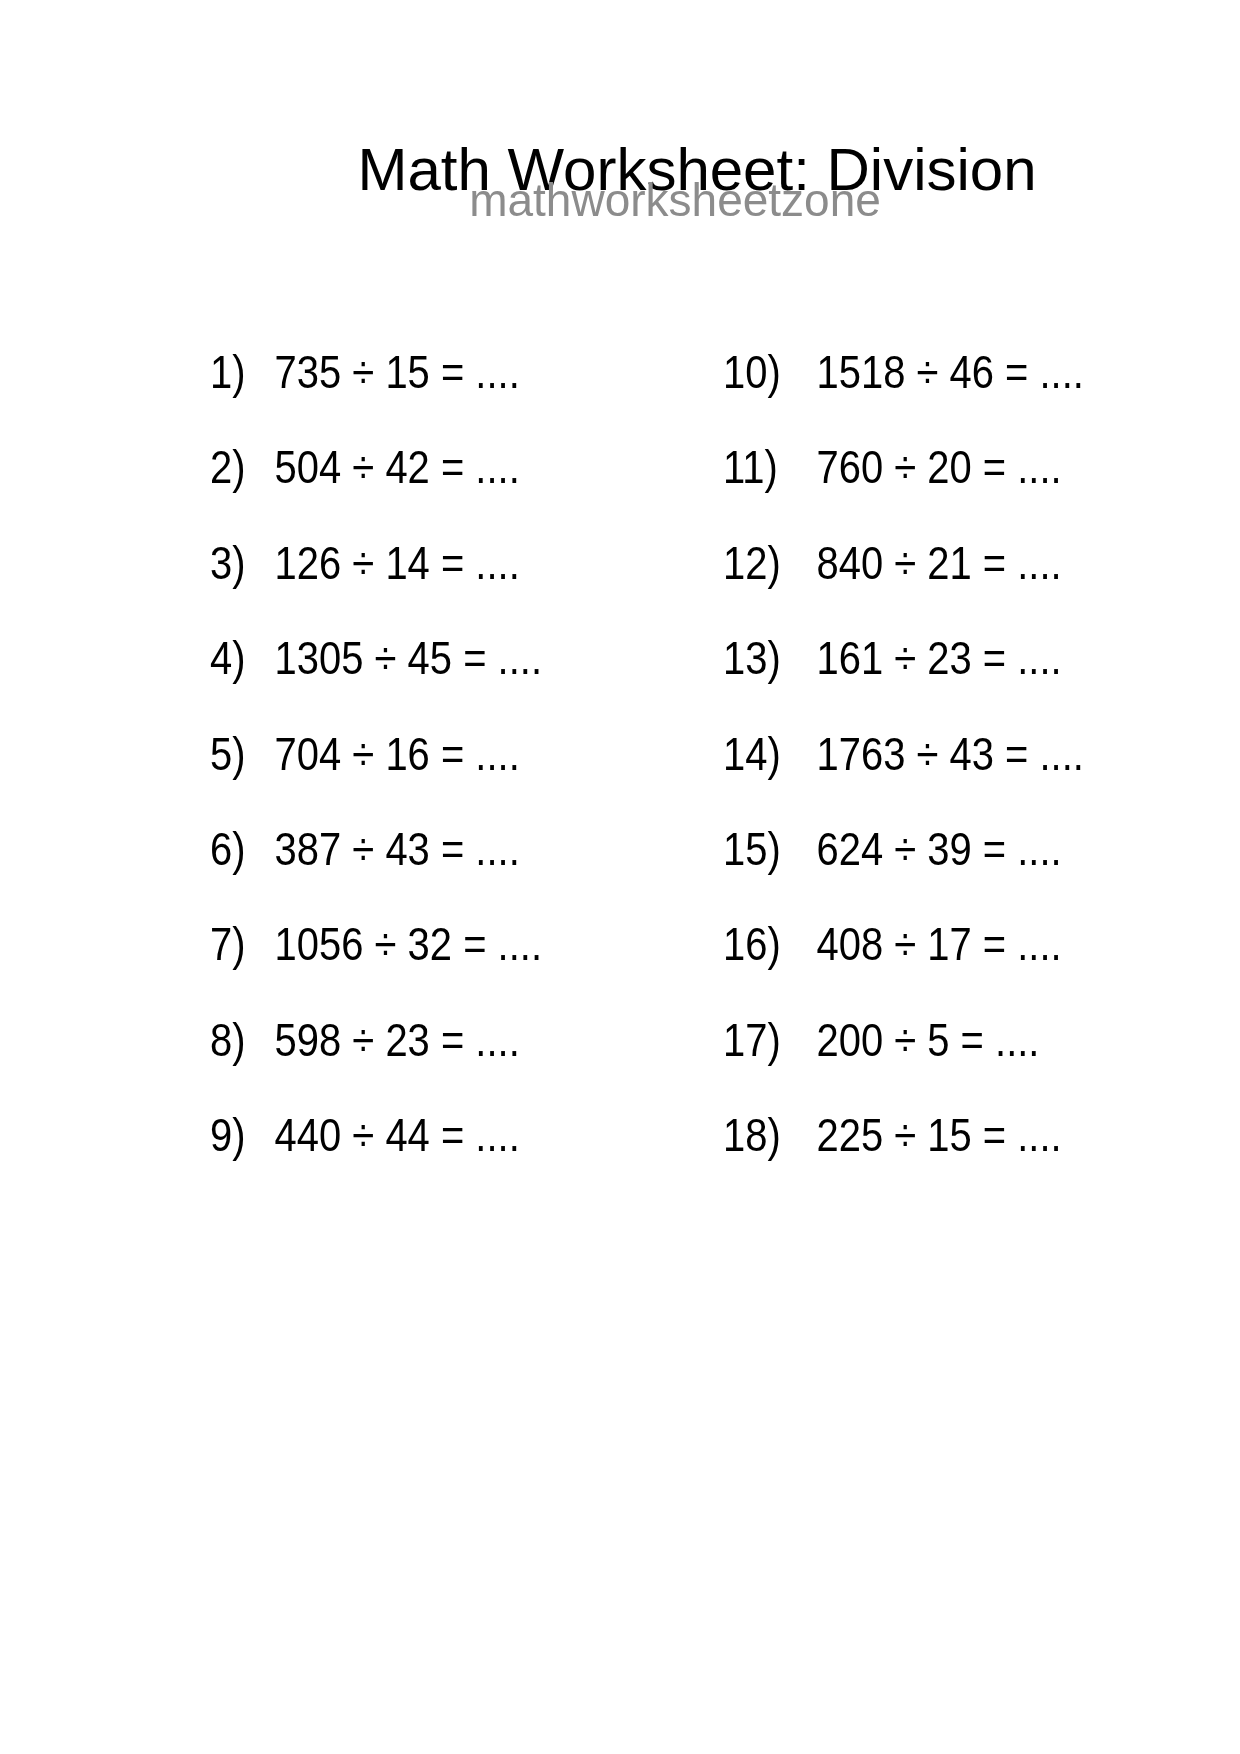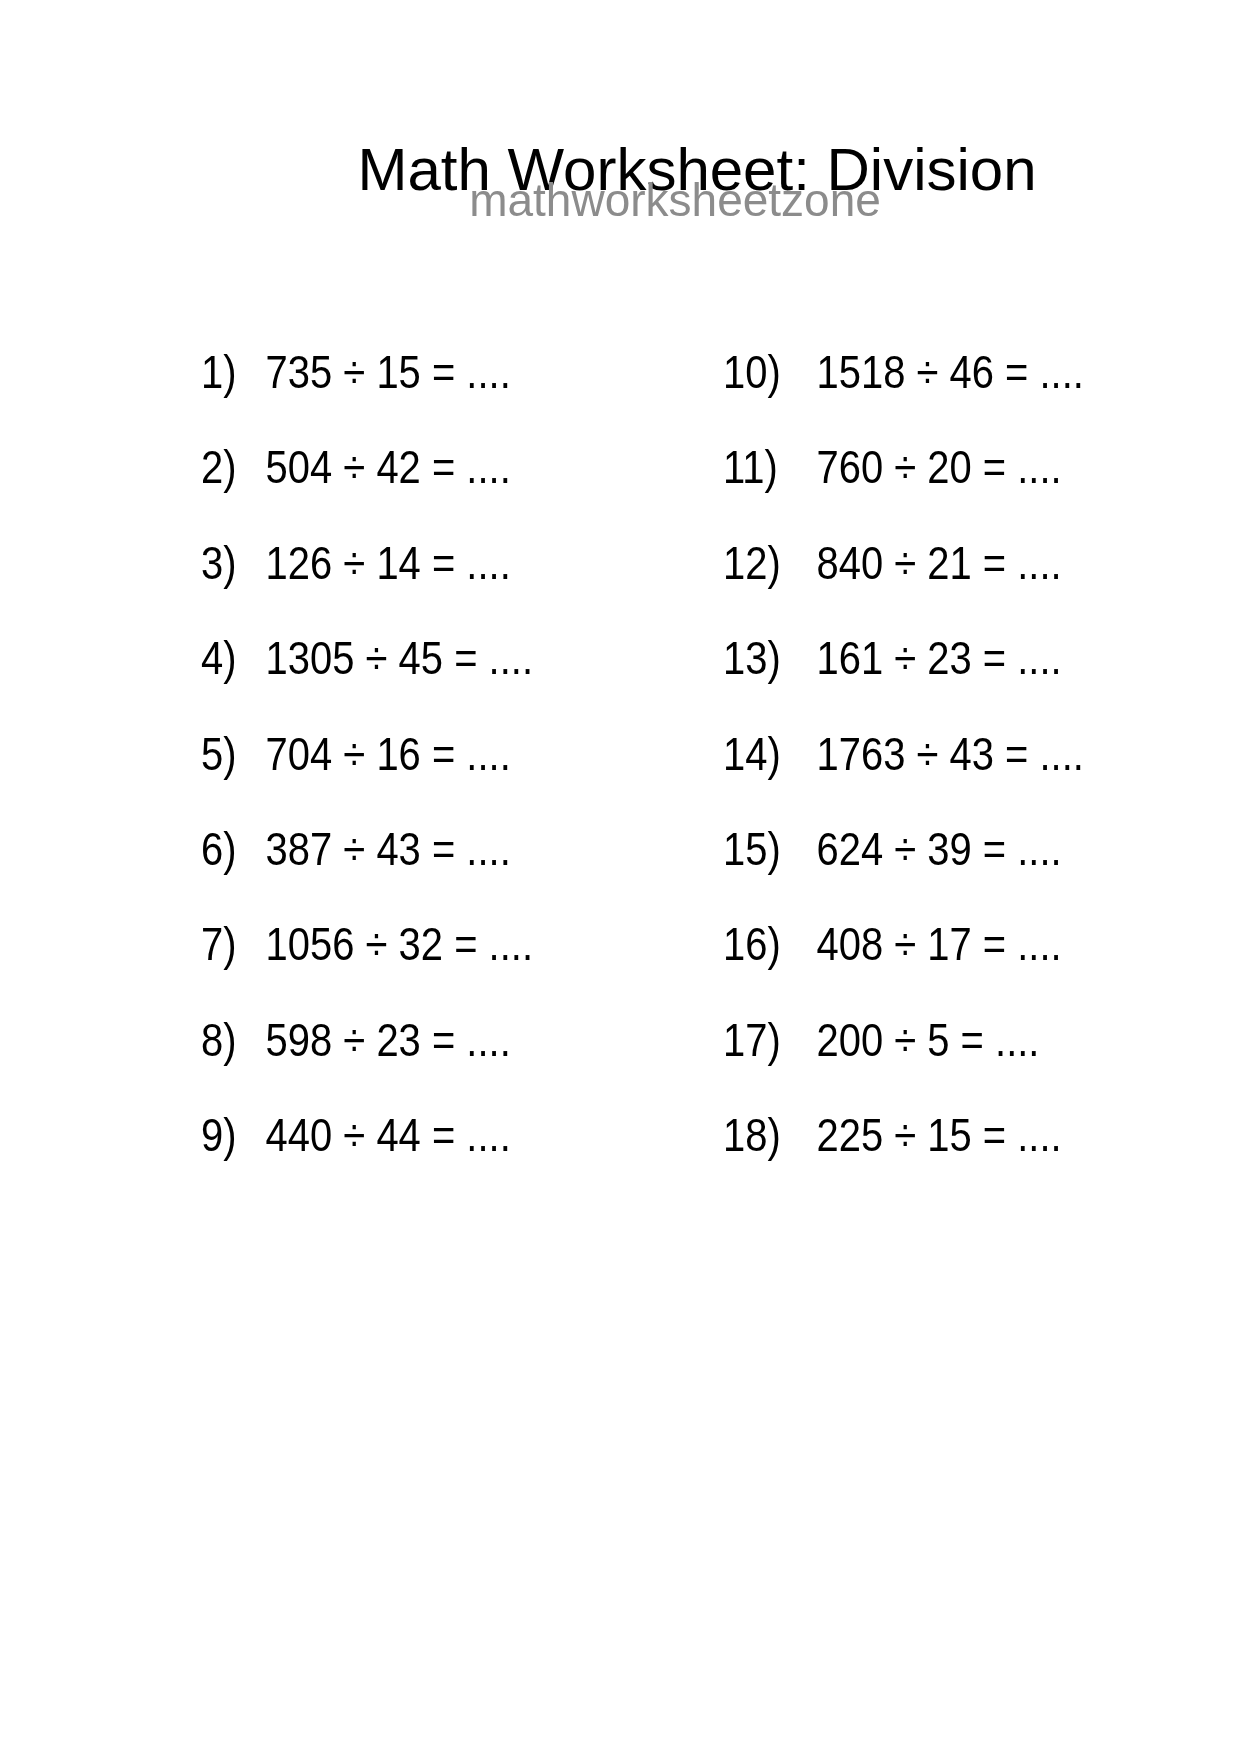--- a/index.html
+++ b/index.html
@@ -32,21 +32,21 @@
     font-size: 46px;
     line-height: 1;
     font-weight: 400;
     color: #8c8c8c;
     white-space: nowrap;
   }
   .col {
     position: absolute;
     top: 324px;
   }
-  .col-left  { left: 201px; }
+  .col-left  { left: 210px; }
   .col-right { left: 723px; }
   .row {
     height: 95.4px;
     line-height: 95.4px;
     font-size: 47px;
     color: #000000;
     white-space: nowrap;
     transform: scaleX(0.85);        
     transform-origin: 0 50%;
   }

